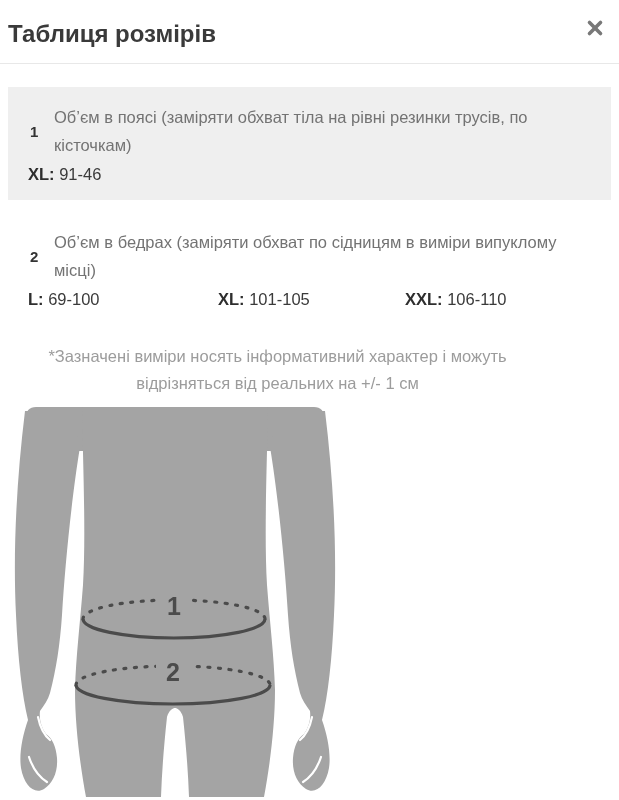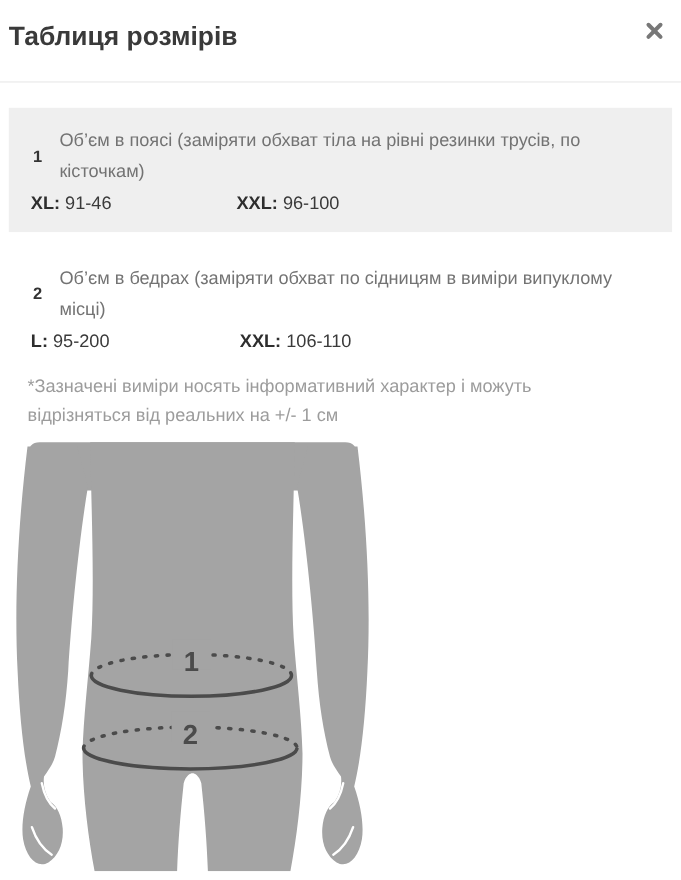--- a/index.html
+++ b/index.html
@@ -5,21 +5,21 @@
   html,body{margin:0;padding:0;}
   body{
     width:619px;height:800px;background:#ffffff;overflow:hidden;
     font-family:"Liberation Sans", sans-serif;color:#333;
     -webkit-font-smoothing:antialiased;
   }
   .modal{width:619px;height:800px;background:#fff;position:relative;}
 
   
   .modal-header{
-    position:relative;height:75px;border-bottom:1px solid #e8e8e8;
+    position:relative;height:64px;border-bottom:1px solid #e8e8e8;
     box-sizing:border-box;padding:19px 10px 0 8px;
   }
   .modal-title{
     margin:0;font-size:24px;line-height:30px;font-weight:700;color:#3a3a3a;
   }
   .close-btn{
     position:absolute;top:14px;right:10px;width:28px;height:28px;
     background:none;border:none;padding:4px;cursor:pointer;line-height:0;
   }
 
@@ -34,22 +34,22 @@
   }
   .row-text{flex:1;font-size:16.5px;line-height:28px;color:#737373;margin:0;}
   .row-sizes{display:flex;margin-top:6px;padding-left:8px;font-size:16.5px;color:#3a3a3a;}
   .size-col{width:190px;flex:0 0 190px;white-space:nowrap;}
   .size-col.c2{width:187px;flex:0 0 187px;}
   .size-col.c3{width:auto;flex:1;}
   .size-col b{font-weight:700;color:#2e2e2e;}
 
   
   .note{
-    margin:4px 8px 0 25px;max-width:505px;
-    font-size:16.5px;line-height:27px;color:#9c9c9c;
+    margin:20px 8px 0 25px;max-width:505px;
+    font-size:16.5px;line-height:27px;color:#9c9c9c;text-align:center;
   }
 
   
   .figure-wrap{margin:8px 0 0 10px;width:330px;height:392px;}
   svg text.num{
     font-family:"Liberation Sans", sans-serif;font-weight:700;font-size:25px;
   }
 </style>
 </head>
 <body>
@@ -66,31 +66,31 @@
     </button>
   </div>
 
   <section class="size-row highlight">
     <div class="row-desc">
       <span class="row-num">1</span>
       <p class="row-text">Об’єм в поясі (заміряти обхват тіла на рівні резинки трусів, по кісточкам)</p>
     </div>
     <div class="row-sizes">
       <span class="size-col c2"><b>XL:</b> <span>91-46</span></span>
-      <span class="size-col c3"><b>XXL:</b> <span>96-100</span></span>
     </div>
   </section>
 
   <section class="size-row plain">
     <div class="row-desc">
       <span class="row-num">2</span>
       <p class="row-text">Об’єм в бедрах (заміряти обхват по сідницям в виміри випуклому місці)</p>
     </div>
     <div class="row-sizes">
-      <span class="size-col"><b>L:</b> <span>95-200</span></span>
+      <span class="size-col"><b>L:</b> <span>69-100</span></span>
+      <span class="size-col c2"><b>XL:</b> <span>101-105</span></span>
       <span class="size-col c3"><b>XXL:</b> <span>106-110</span></span>
     </div>
   </section>
 
   <p class="note">*Зазначені виміри носять інформативний характер і можуть відрізняться від реальних на +/- 1 см</p>
 
   <div class="figure-wrap">
     <svg viewBox="0 0 330 392" width="330" height="392">
       <g fill="#a4a4a4" stroke="none">
 

